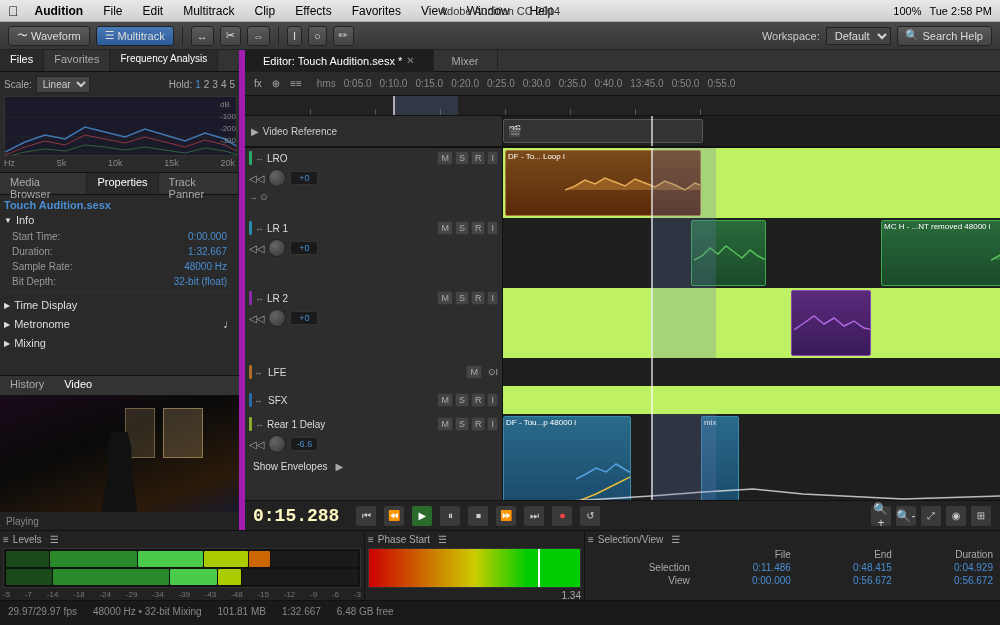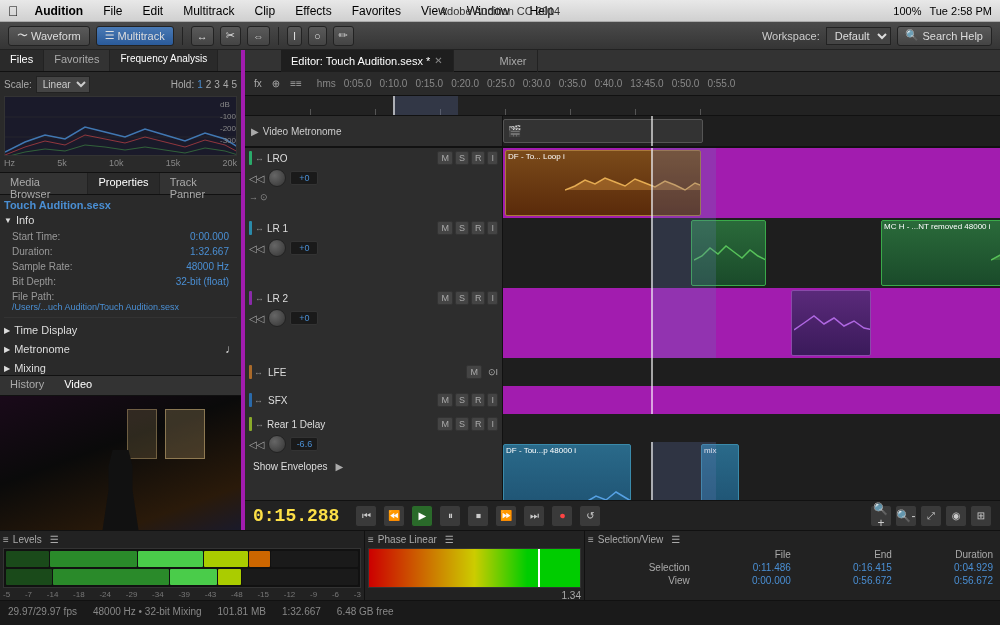--- a/index.html
+++ b/index.html
@@ -53,21 +53,21 @@
     #main-layout {
       display: flex;
       height: calc(625px - 22px - 28px - 22px);
       
     }
 
     
     #left-panel {
       width: 245px;
       background: #2a2a2a;
-      border-right: 4px solid #a21caf;
+      border-right: 6px solid #a21caf;
       display: flex;
       flex-direction: column;
     }
 
     
     #left-tabs {
       display: flex;
       background: #333;
       border-bottom: 1px solid #111;
       height: 22px;
@@ -254,29 +254,28 @@
 
     
     #editor-tabs {
       display: flex;
       background: #333;
       border-bottom: 1px solid #111;
       height: 22px;
       align-items: center;
     }
     .editor-tab {
-      padding: 3px 10px;
+      padding: 3px 18px;
       font-size: 11px;
       color: #aaa;
       cursor: pointer;
       border-right: 1px solid #222;
       height: 22px;
       display: flex;
       align-items: center;
-      margin-left: 36px;
     }
     .editor-tab.active { background: #1e1e1e; color: #fff; }
     .editor-tab-close { margin-left: 4px; color: #888; font-size: 10px; }
 
     
     #timeline-area {
       flex: 1;
       display: flex;
       flex-direction: column;
       overflow: hidden;
@@ -368,21 +367,21 @@
       background: #1a1a1a;
       border: 1px solid #333;
       padding: 1px 3px;
       border-radius: 2px;
       min-width: 28px;
       text-align: center;
     }
 
     .track-lane {
       flex: 1;
-      background: #a21caf;
+      background: #bef264;
       position: relative;
       overflow: hidden;
     }
     .track-lane.darker { background: #1e1e1e; }
 
     
     .clip {
       position: absolute;
       height: calc(100% - 4px);
       top: 2px;
@@ -414,21 +413,21 @@
       height: 30px;
       background: #222;
       display: flex;
       align-items: center;
       padding: 0 8px;
       gap: 6px;
       border-top: 1px solid #111;
     }
     .transport-time {
       font-size: 18px;
-      color: #fde047;
+      color: #fef9c3;
       font-family: 'Courier New', monospace;
       font-weight: bold;
       margin-right: 10px;
     }
     .transport-btn {
       width: 22px;
       height: 22px;
       background: #3a3a3a;
       border: 1px solid #222;
       border-radius: 3px;
@@ -754,24 +753,20 @@
         <span class="prop-value">1:32.667</span>
       </div>
       <div class="prop-row">
         <span class="prop-label">Sample Rate:</span>
         <span class="prop-value">48000 Hz</span>
       </div>
       <div class="prop-row">
         <span class="prop-label">Bit Depth:</span>
         <span class="prop-value">32-bit (float)</span>
       </div>
-      <div class="prop-row" style="flex-direction:column;">
-        <span class="prop-label">File Path:</span>
-        <span class="prop-value" style="font-size:9px;word-break:break-all;">/Users/...uch Audition/Touch Audition.sesx</span>
-      </div>
 
       <div class="prop-divider"></div>
 
       <div class="prop-section-header">
         <span class="triangle">▶</span>
         <span>Time Display</span>
       </div>
 
       <div class="prop-section-header">
         <span class="triangle">▶</span>
@@ -789,20 +784,23 @@
       <div id="video-tabs">
         <div class="video-tab">History</div>
         <div class="video-tab active">Video</div>
       </div>
       <div id="video-preview">
         <div class="video-figure">
           <div class="window-bg"></div>
           <div class="window-bg2"></div>
           <div class="silhouette"></div>
         </div>
+      </div>
+      <div id="playing-status">
+        <span>Playing</span>
       </div>
     </div>
   </div>
 
   <div id="right-panel">
 
     <div id="editor-tabs">
       <div class="editor-tab active">
         <span>Editor: Touch Audition.sesx *</span>
         <span class="editor-tab-close">✕</span>
@@ -849,21 +847,21 @@
 
             <div class="playhead-line" style="left:148px;"></div>
           </div>
         </div>
 
         <div style="flex:1;overflow-y:auto;overflow-x:hidden;">
 
           <div class="track-row" style="height:32px;">
             <div class="track-header-video">
               <span style="color:#aaa;font-size:10px;">▶</span>
-              <span style="color:#ccc;font-size:10px;">Video Metronome</span>
+              <span style="color:#ccc;font-size:10px;">Video Reference</span>
             </div>
             <div style="flex:1;background:#1e1e1e;position:relative;border-bottom:1px solid #111;">
 
               <div style="position:absolute;left:0;top:3px;width:200px;height:24px;background:#333;border:1px solid #555;display:flex;align-items:center;border-radius:2px;">
                 <span style="font-size:11px;margin:0 4px;">🎬</span>
               </div>
               <div class="playhead-line" style="left:148px;"></div>
             </div>
           </div>
 
@@ -1018,21 +1016,21 @@
                 <span style="font-size:10px;color:#aaa;">◁◁</span>
                 <div class="knob"></div>
                 <div class="vol-display">-6.6</div>
               </div>
 
               <div style="margin-top:4px;display:flex;align-items:center;gap:4px;">
                 <button class="show-envelopes-btn">Show Envelopes</button>
                 <span style="color:#aaa;font-size:10px;">▶</span>
               </div>
             </div>
-            <div class="track-lane darker" style="height:95px;position:relative;margin-top:28px;">
+            <div class="track-lane darker" style="height:95px;position:relative;">
 
               <div class="clip clip-audio" style="left:0;width:128px;top:2px;">
                 <span style="font-size:8px;">DF - Tou...p 48000 i</span>
                 <svg width="100%" height="50px" style="position:absolute;bottom:2px;">
                   <polyline points="0,25 10,20 20,14 30,18 40,10 50,16 60,22 70,14 80,18 90,12 100,16 110,20 120,14 128,25" fill="none" stroke="rgba(100,180,255,0.8)" stroke-width="1.5"></polyline>
 
                   <polyline points="0,48 20,40 40,30 60,20 80,15 100,12 120,10 128,8" fill="none" stroke="rgba(255,200,50,0.9)" stroke-width="1.5"></polyline>
                 </svg>
               </div>
 
@@ -1119,21 +1117,21 @@
         <span>-12</span>
         <span>-9</span>
         <span>-6</span>
         <span>-3</span>
     </div>
   </div>
 
   <div id="phase-panel">
     <div class="panel-header">
       <span>≡</span>
-      <span>Phase Linear</span>
+      <span>Phase Start</span>
       <span style="cursor:pointer;margin-left:4px;">☰</span>
     </div>
     <div class="phase-meter">
       <div class="phase-gradient"></div>
       <div class="phase-indicator" style="left:80%;"></div>
     </div>
     <div style="display:flex;justify-content:flex-end;font-size:10px;color:#aaa;margin-top:2px;">
       <span>1.34</span>
     </div>
   </div>
@@ -1148,21 +1146,21 @@
       <tbody>
           <tr>
         <th></th>
         <th>File</th>
         <th>End</th>
         <th>Duration</th>
       </tr>
       <tr>
         <th>Selection</th>
         <td>0:11.486</td>
-        <td>0:16.415</td>
+        <td>0:48.415</td>
         <td>0:04.929</td>
       </tr>
       <tr>
         <th>View</th>
         <td>0:00.000</td>
         <td>0:56.672</td>
         <td>0:56.672</td>
       </tr>
     </tbody>
       </table>

